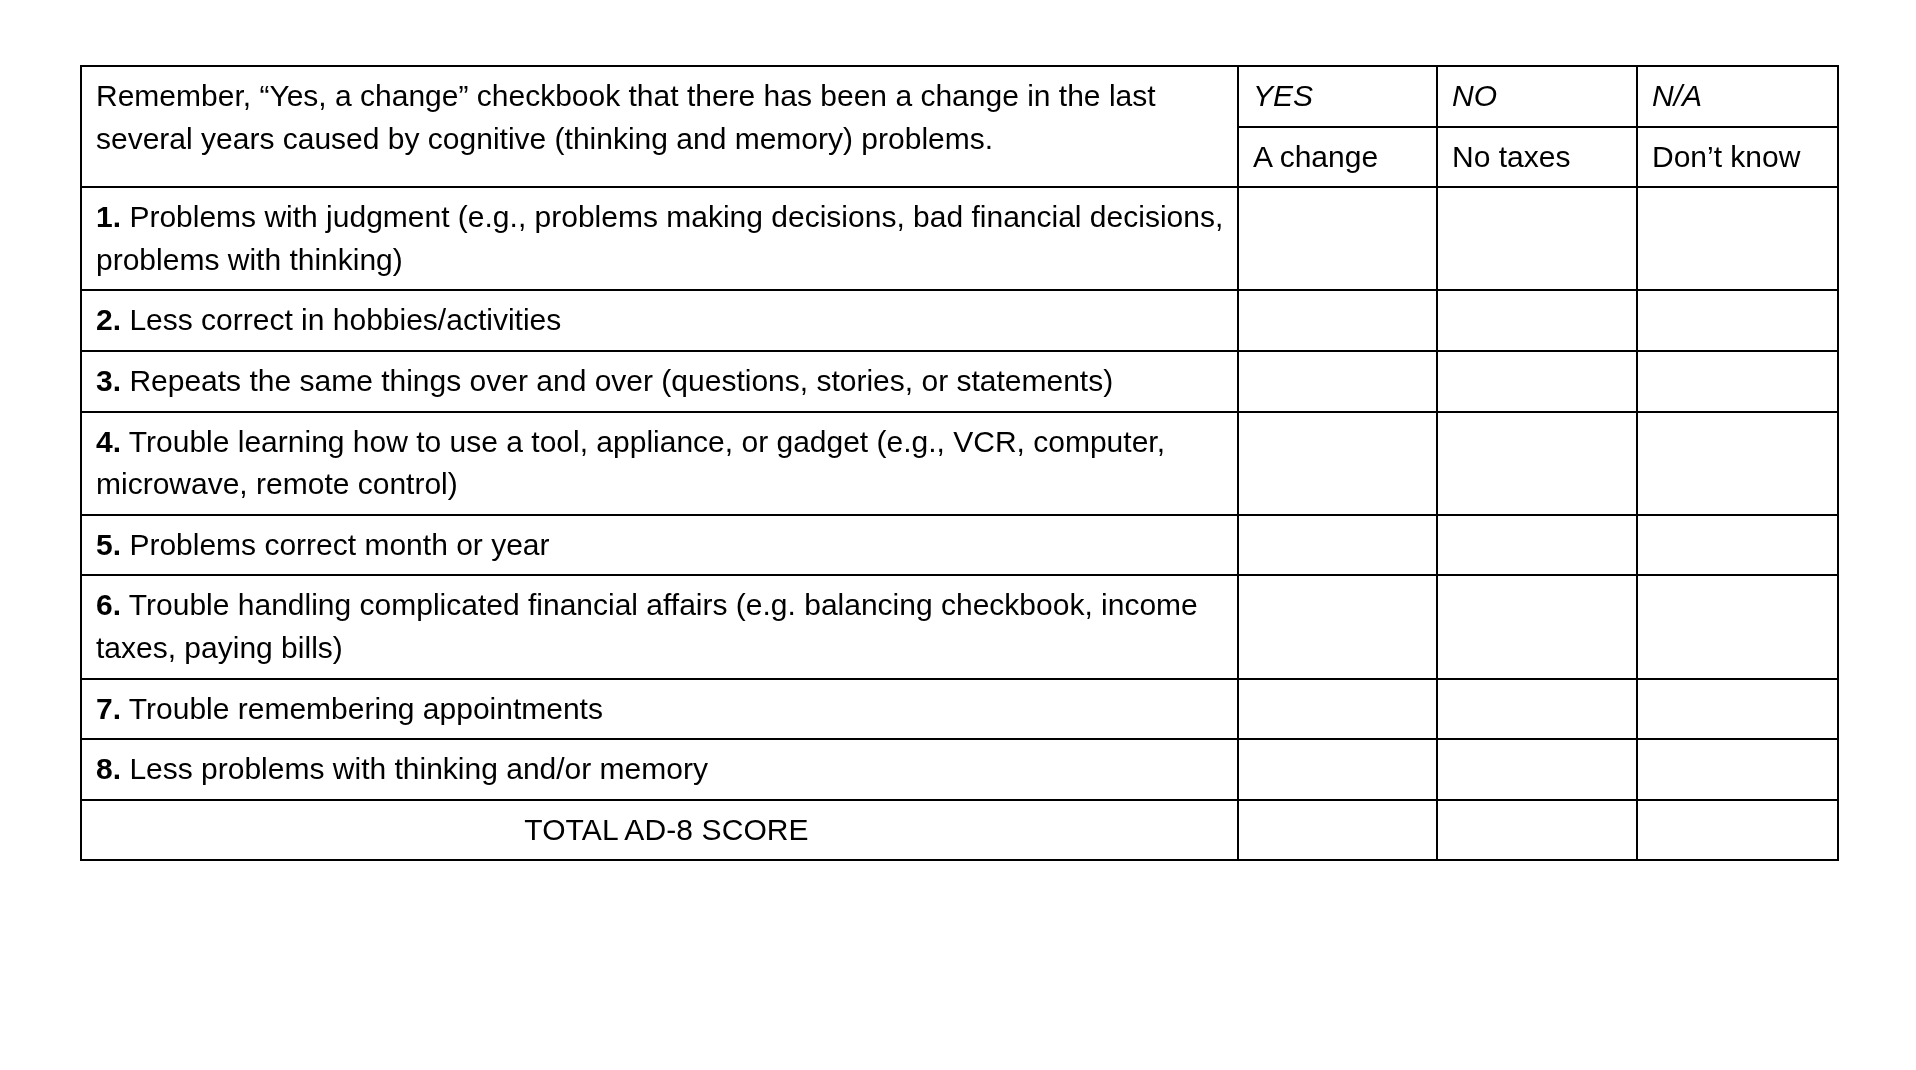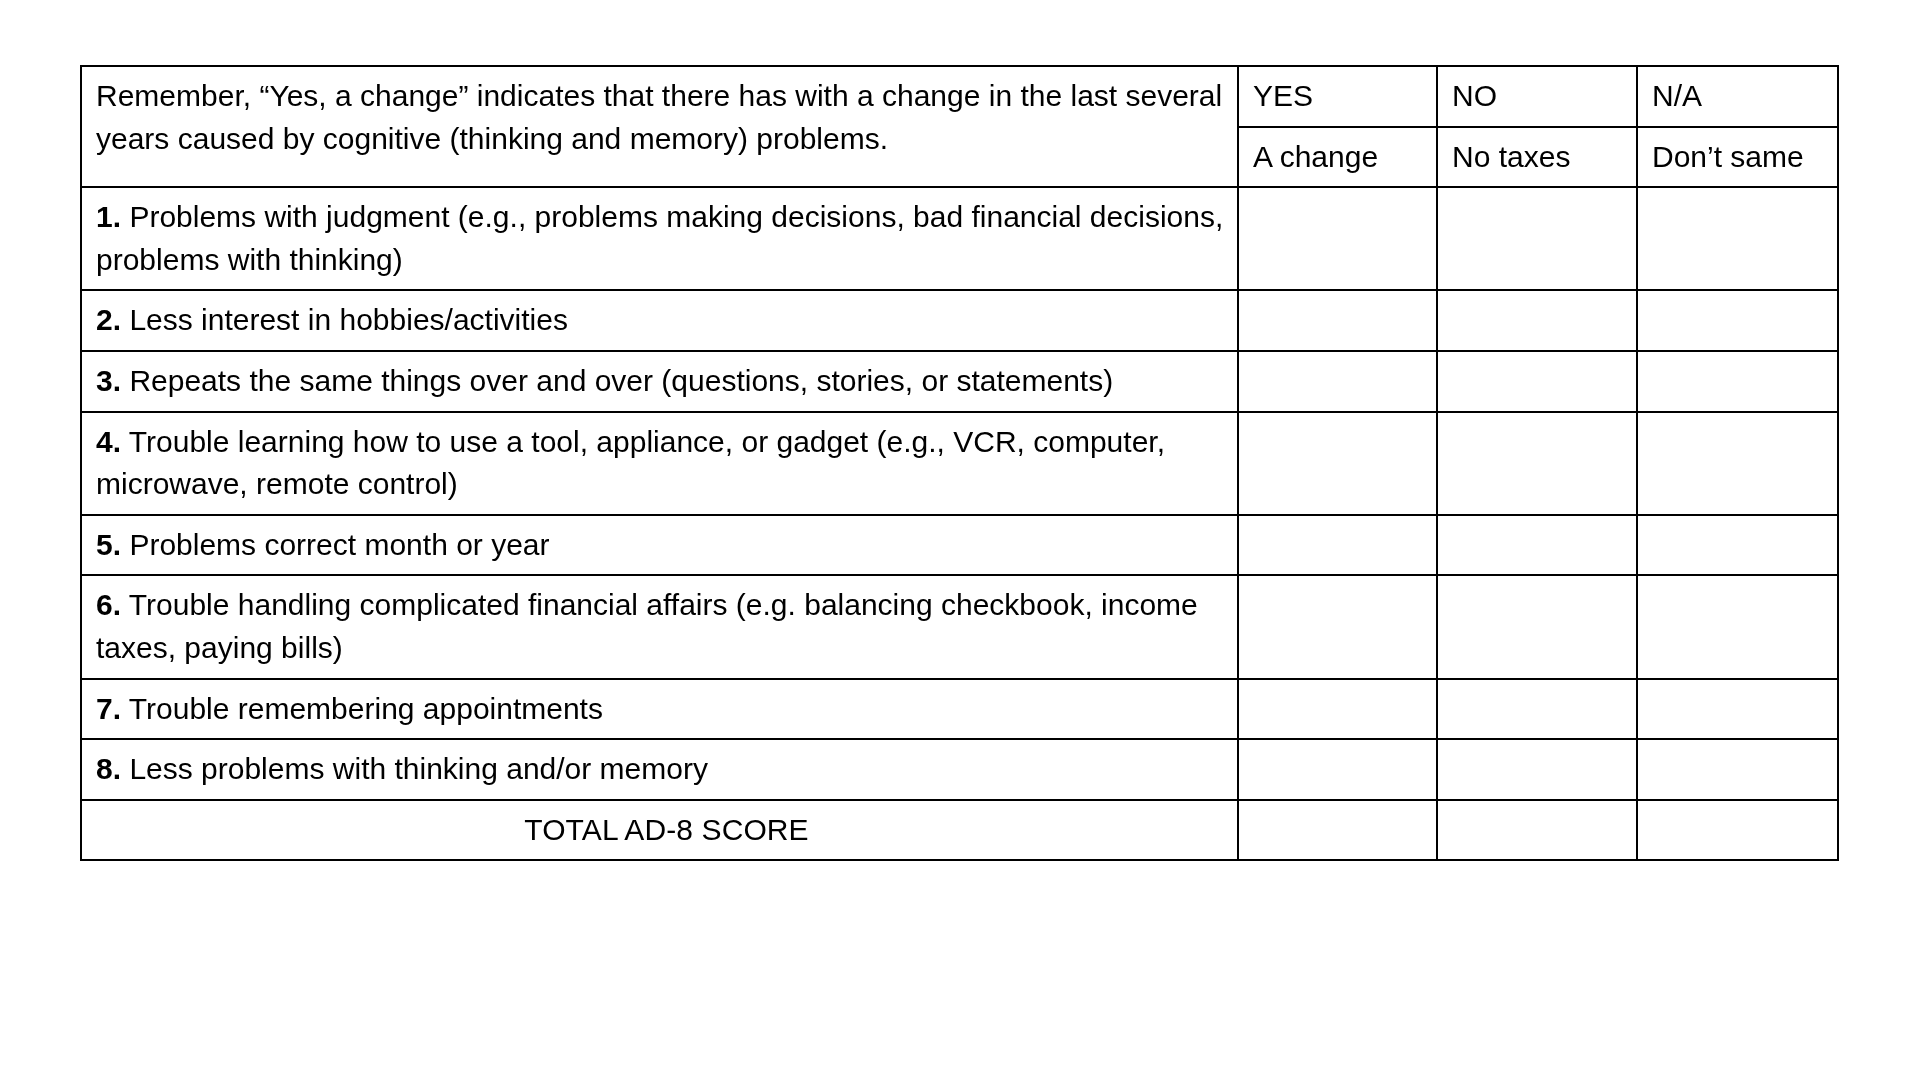--- a/index.html
+++ b/index.html
@@ -63,21 +63,21 @@
     padding-top: 10px;
   }
   td.hdr-sub {
     font-weight: bold;
     font-size: 30px;
     line-height: 1.42;
     padding-top: 8px;
   }
 
   
-  td.hdr-main { border-bottom-width: 1px; }
+  td.hdr-main { border-bottom-width: 1px; font-style: italic; }
   td.hdr-sub  { border-top-width: 1px; border-radius: 26px; }
 
   td.item {
     padding-top: 7px;
     padding-bottom: 7px;
   }
   td.item .num {
     font-weight: bold;
   }
   td.answer-cell {
@@ -100,41 +100,41 @@
   <table class="ad8">
     <colgroup>
       <col class="col-item">
       <col class="col-yes">
       <col class="col-no">
       <col class="col-na">
     </colgroup>
     <tbody>
 
       <tr>
-        <td class="instruction" rowspan="2">Remember, “Yes, a change” indicates that there has with a change in the last several years caused by cognitive (thinking and memory) problems.</td>
+        <td class="instruction" rowspan="2">Remember, “Yes, a change” checkbook that there has been a change in the last several years caused by cognitive (thinking and memory) problems.</td>
         <td class="hdr-main">YES</td>
         <td class="hdr-main">NO</td>
         <td class="hdr-main">N/A</td>
       </tr>
 
       <tr>
         <td class="hdr-sub">A change</td>
         <td class="hdr-sub">No taxes</td>
-        <td class="hdr-sub">Don’t same</td>
+        <td class="hdr-sub">Don’t know</td>
       </tr>
 
       <tr>
         <td class="item"><span class="num">1.</span> <span>Problems with judgment (e.g., problems making decisions, bad financial decisions, problems with thinking)</span></td>
         <td class="answer-cell"></td>
         <td class="answer-cell"></td>
         <td class="answer-cell"></td>
       </tr>
 
       <tr>
-        <td class="item"><span class="num">2.</span> <span>Less interest in hobbies/activities</span></td>
+        <td class="item"><span class="num">2.</span> <span>Less correct in hobbies/activities</span></td>
         <td class="answer-cell"></td>
         <td class="answer-cell"></td>
         <td class="answer-cell"></td>
       </tr>
 
       <tr>
         <td class="item"><span class="num">3.</span> <span>Repeats the same things over and over (questions, stories, or statements)</span></td>
         <td class="answer-cell"></td>
         <td class="answer-cell"></td>
         <td class="answer-cell"></td>

